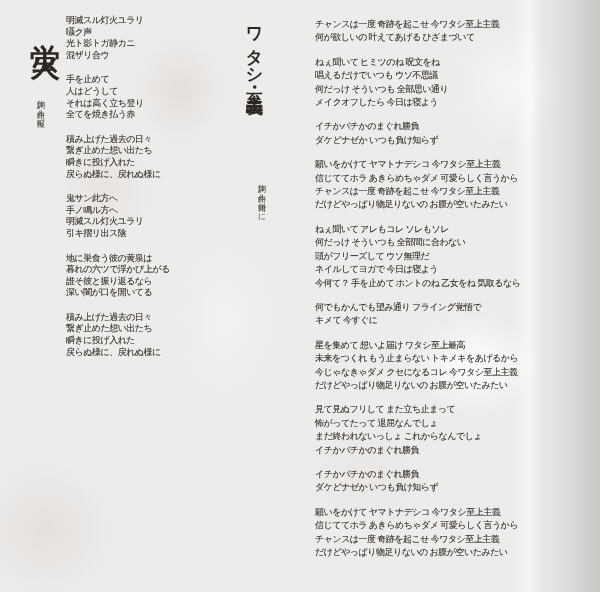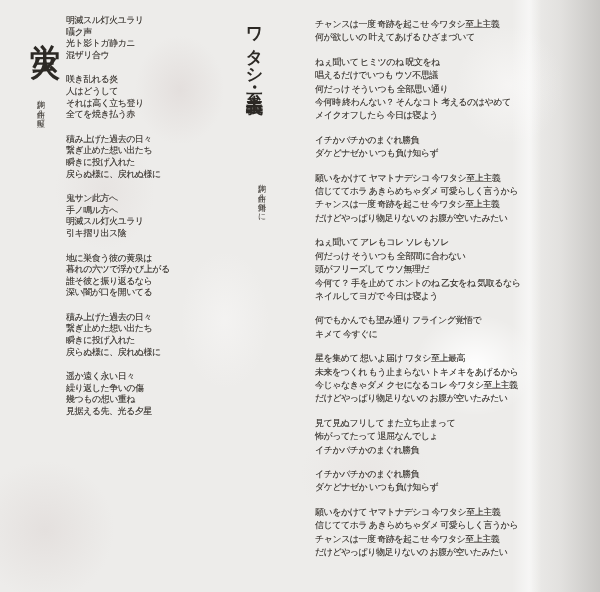--- a/index.html
+++ b/index.html
@@ -90,21 +90,21 @@
   <div class="v-credit credit-left">作詞／作曲：町屋</div>
 
   <div class="lyrics lyrics-left">
       <div class="stanza">
         <div class="line">明滅スル灯火ユラリ</div>
         <div class="line">囁ク声</div>
         <div class="line">光ト影トガ静カニ</div>
         <div class="line">混ザリ合ウ</div>
       </div>
       <div class="stanza">
-        <div class="line">咲き乱れる炎</div>
+        <div class="line">手を止めて</div>
         <div class="line">人はどうして</div>
         <div class="line">それは高く立ち登り</div>
         <div class="line">全てを焼き払う赤</div>
       </div>
       <div class="stanza">
         <div class="line">積み上げた過去の日々</div>
         <div class="line">繋ぎ止めた想い出たち</div>
         <div class="line">瞬きに投げ入れた</div>
         <div class="line">戻らぬ様に、戻れぬ様に</div>
       </div>
@@ -119,74 +119,68 @@
         <div class="line">暮れの六ツで浮かび上がる</div>
         <div class="line">誰そ彼と振り返るなら</div>
         <div class="line">深い闇が口を開いてる</div>
       </div>
       <div class="stanza">
         <div class="line">積み上げた過去の日々</div>
         <div class="line">繋ぎ止めた想い出たち</div>
         <div class="line">瞬きに投げ入れた</div>
         <div class="line">戻らぬ様に、戻れぬ様に</div>
       </div>
-      <div class="stanza">
-        <div class="line">遥か遠く永い日々</div>
-        <div class="line">繰り返した争いの傷</div>
-        <div class="line">幾つもの想い重ね</div>
-        <div class="line">見据える先、光る夕星</div>
-      </div>
     </div>
 
   <div class="v-title title-right">ワタシ・至上主義</div>
 
   <div class="v-credit credit-right">作詞／作曲：蜷川べに</div>
 
   <div class="lyrics lyrics-right">
       <div class="stanza">
         <div class="line">チャンスは一度 奇跡を起こせ 今ワタシ至上主義</div>
         <div class="line">何が欲しいの 叶えてあげる ひざまづいて</div>
       </div>
       <div class="stanza">
         <div class="line">ねぇ聞いて ヒミツのね 呪文をね</div>
         <div class="line">唱えるだけでいつも ウソ不思議</div>
         <div class="line">何だっけ そういつも 全部思い通り</div>
-        <div class="line">今何時 終わんない？ そんなコト 考えるのはやめて</div>
         <div class="line">メイクオフしたら 今日は寝よう</div>
       </div>
       <div class="stanza">
         <div class="line">イチかバチかのまぐれ勝負</div>
         <div class="line">ダケどナゼか いつも負け知らず</div>
       </div>
       <div class="stanza">
         <div class="line">願いをかけて ヤマトナデシコ 今ワタシ至上主義</div>
         <div class="line">信じててホラ あきらめちゃダメ 可愛らしく言うから</div>
         <div class="line">チャンスは一度 奇跡を起こせ 今ワタシ至上主義</div>
         <div class="line">だけどやっぱり物足りないの お腹が空いたみたい</div>
       </div>
       <div class="stanza">
         <div class="line">ねぇ聞いて アレもコレ ソレもソレ</div>
         <div class="line">何だっけ そういつも 全部間に合わない</div>
         <div class="line">頭がフリーズして ウソ無理だ</div>
+        <div class="line">ネイルしてヨガで 今日は寝よう</div>
         <div class="line">今何て？ 手を止めて ホントのね 乙女をね 気取るなら</div>
-        <div class="line">ネイルしてヨガで 今日は寝よう</div>
       </div>
       <div class="stanza">
         <div class="line">何でもかんでも望み通り フライング覚悟で</div>
         <div class="line">キメて 今すぐに</div>
       </div>
       <div class="stanza">
         <div class="line">星を集めて 想いよ届け ワタシ至上最高</div>
         <div class="line">未来をつくれ もう止まらない トキメキをあげるから</div>
         <div class="line">今じゃなきゃダメ クセになるコレ 今ワタシ至上主義</div>
         <div class="line">だけどやっぱり物足りないの お腹が空いたみたい</div>
       </div>
       <div class="stanza">
         <div class="line">見て見ぬフリして また立ち止まって</div>
         <div class="line">怖がってたって 退屈なんでしょ</div>
+        <div class="line">まだ終われないっしょ これからなんでしょ</div>
         <div class="line">イチかバチかのまぐれ勝負</div>
       </div>
       <div class="stanza">
         <div class="line">イチかバチかのまぐれ勝負</div>
         <div class="line">ダケどナゼか いつも負け知らず</div>
       </div>
       <div class="stanza">
         <div class="line">願いをかけて ヤマトナデシコ 今ワタシ至上主義</div>
         <div class="line">信じててホラ あきらめちゃダメ 可愛らしく言うから</div>
         <div class="line">チャンスは一度 奇跡を起こせ 今ワタシ至上主義</div>

